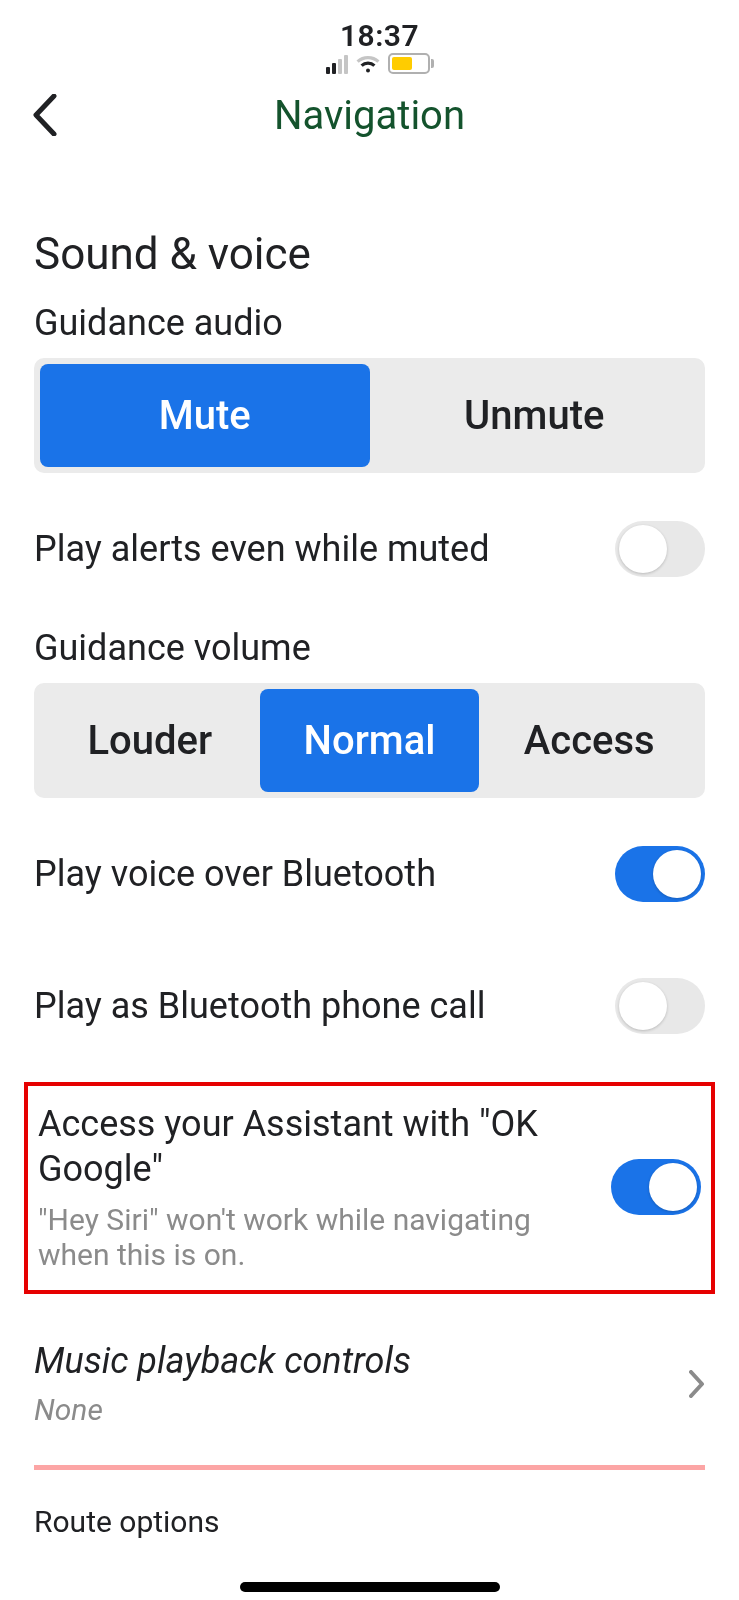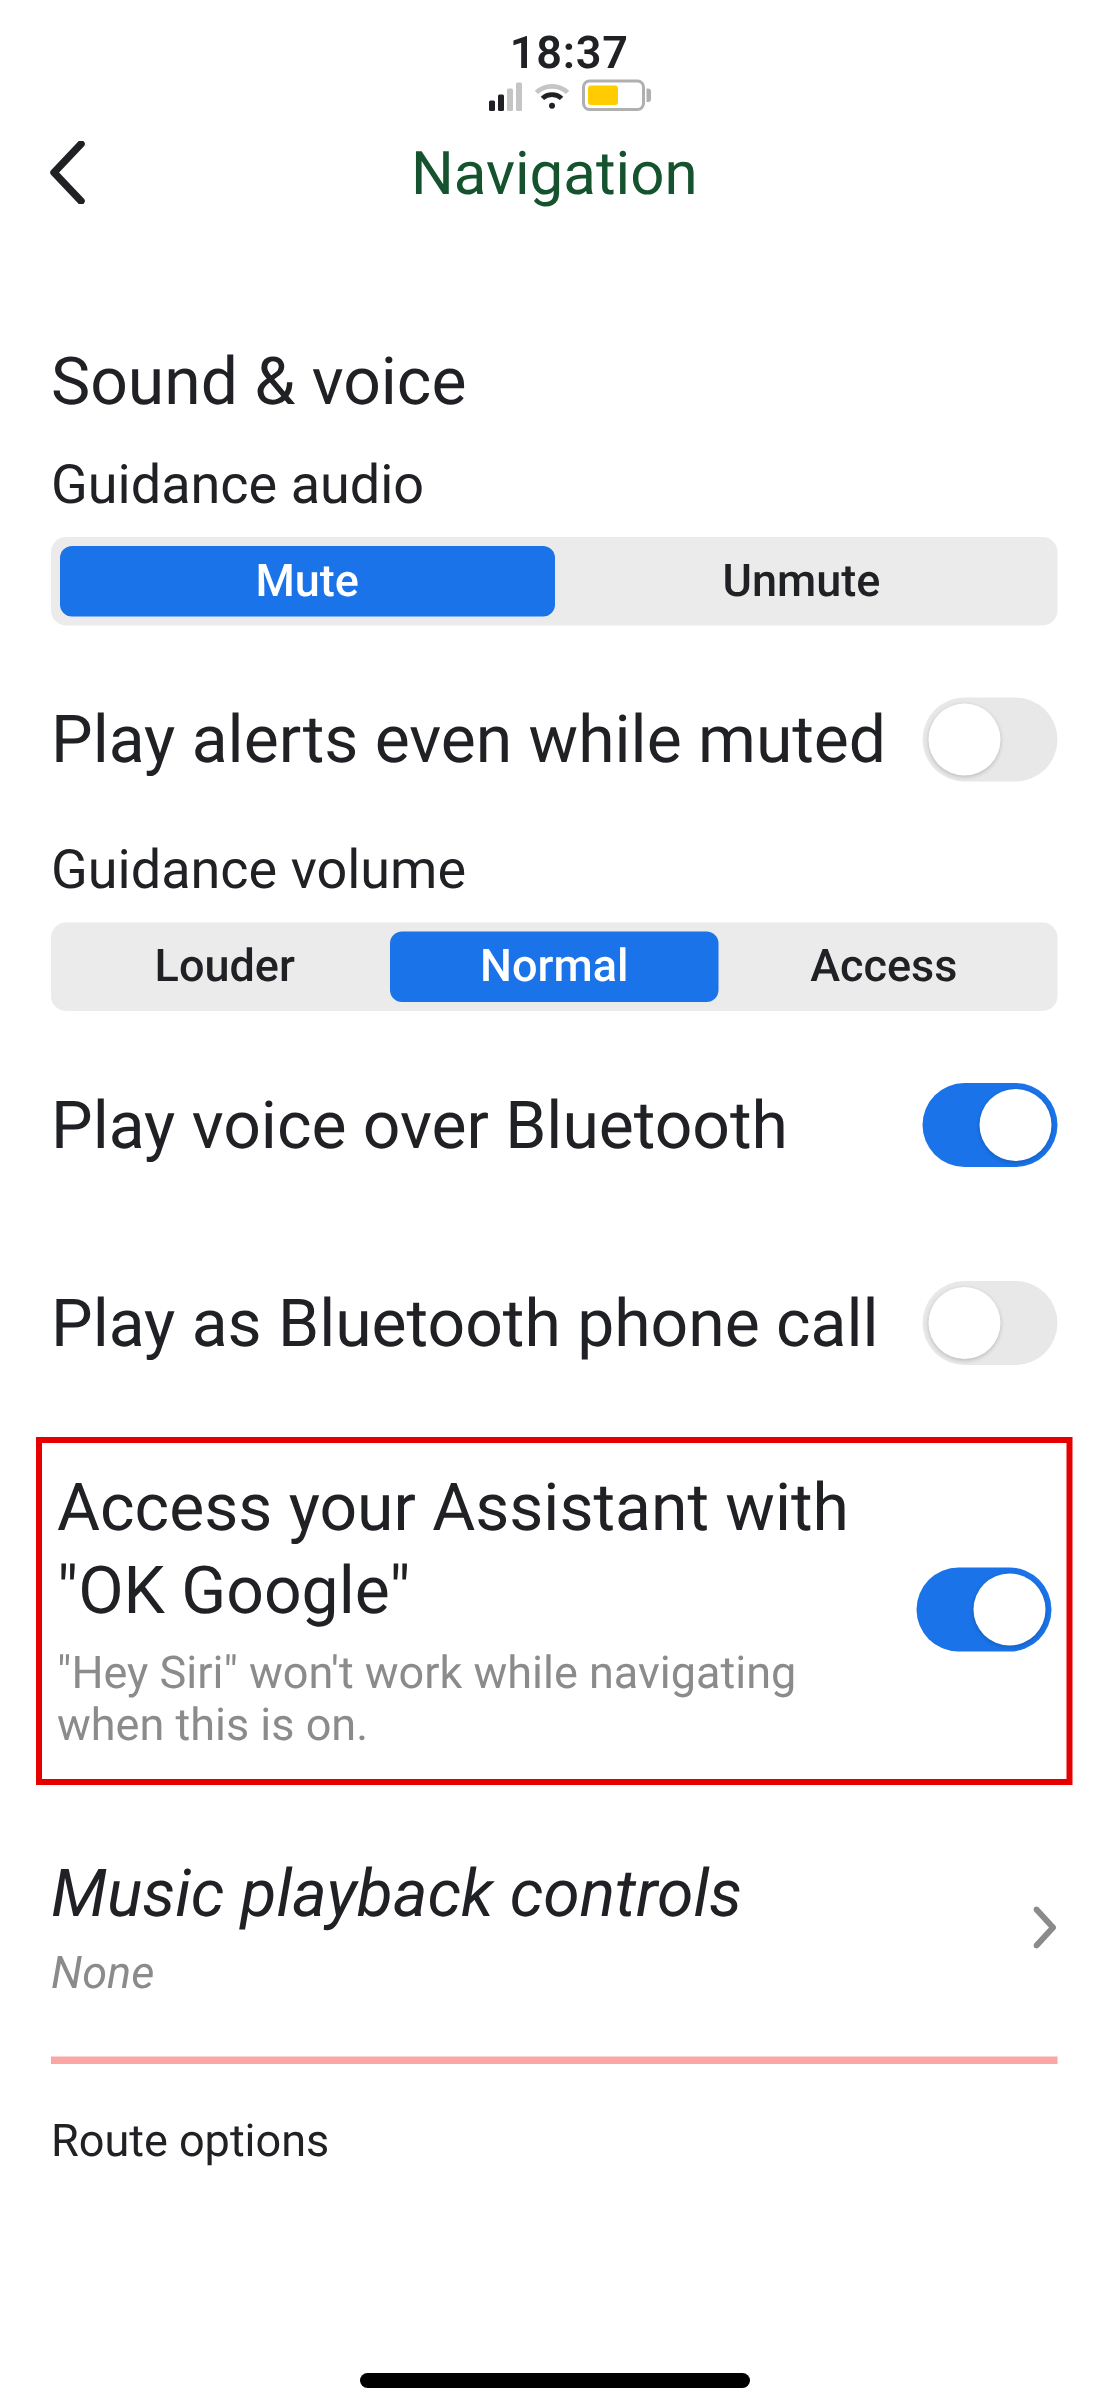--- a/index.html
+++ b/index.html
@@ -121,39 +121,39 @@
       display: flex;
       background: #ebebeb;
       border-radius: 10px;
       padding: 6px;
       margin-bottom: 10px;
     }
     .segmented.three .segment { flex: 1; }
     .segment {
       flex: 1;
       text-align: center;
-      padding: 6px 0;
-      font-size: 30px;
+      padding: 28px 0;
+      font-size: 40px;
       font-weight: 500;
       color: #202124;
       border-radius: 8px;
       cursor: pointer;
     }
     .segment.active {
       background: #1a73e8;
       color: #fff;
     }
     .row {
       display: flex;
       align-items: center;
       justify-content: space-between;
       padding: 38px 0;
     }
     .row-label {
-      font-size: 44px;
+      font-size: 36px;
       color: #202124;
     }
     .row-sub {
       font-size: 30px;
       color: #8b8b8b;
       margin-top: 10px;
     }
     .row-main { flex: 1; padding-right: 20px; }
     .toggle {
       width: 90px;
@@ -262,21 +262,21 @@
     <div class="segment">Unmute</div>
   </div>
 
   <div class="row">
     <div class="row-label">Play alerts even while muted</div>
     <div class="toggle off">
         <div class="toggle-knob"></div>
       </div>
   </div>
 
-  <div class="sub-label" style="margin-top:0">Guidance volume</div>
+  <div class="sub-label" style="margin-top:12px">Guidance volume</div>
   <div class="segmented three">
     <div class="segment">Louder</div>
     <div class="segment active">Normal</div>
     <div class="segment">Access</div>
   </div>
 
   <div class="row">
     <div class="row-label">Play voice over Bluetooth</div>
     <div class="toggle on">
         <div class="toggle-knob"></div>

